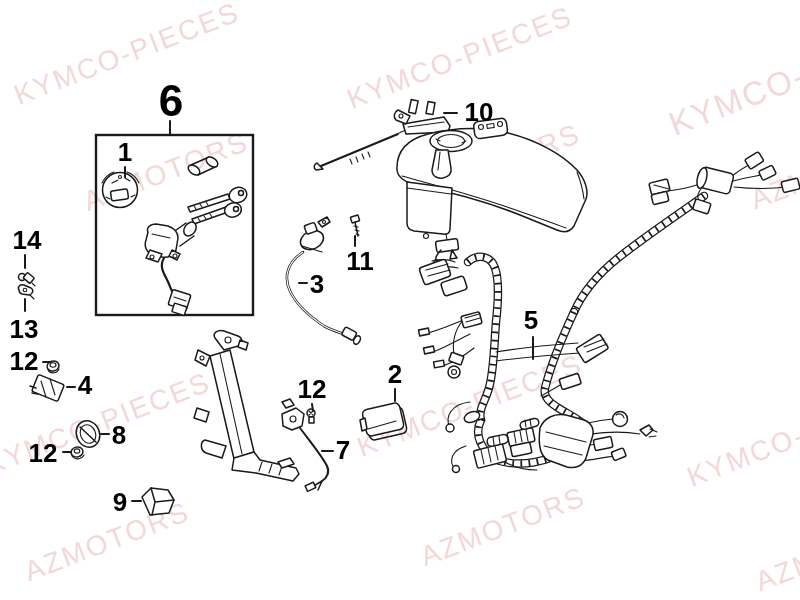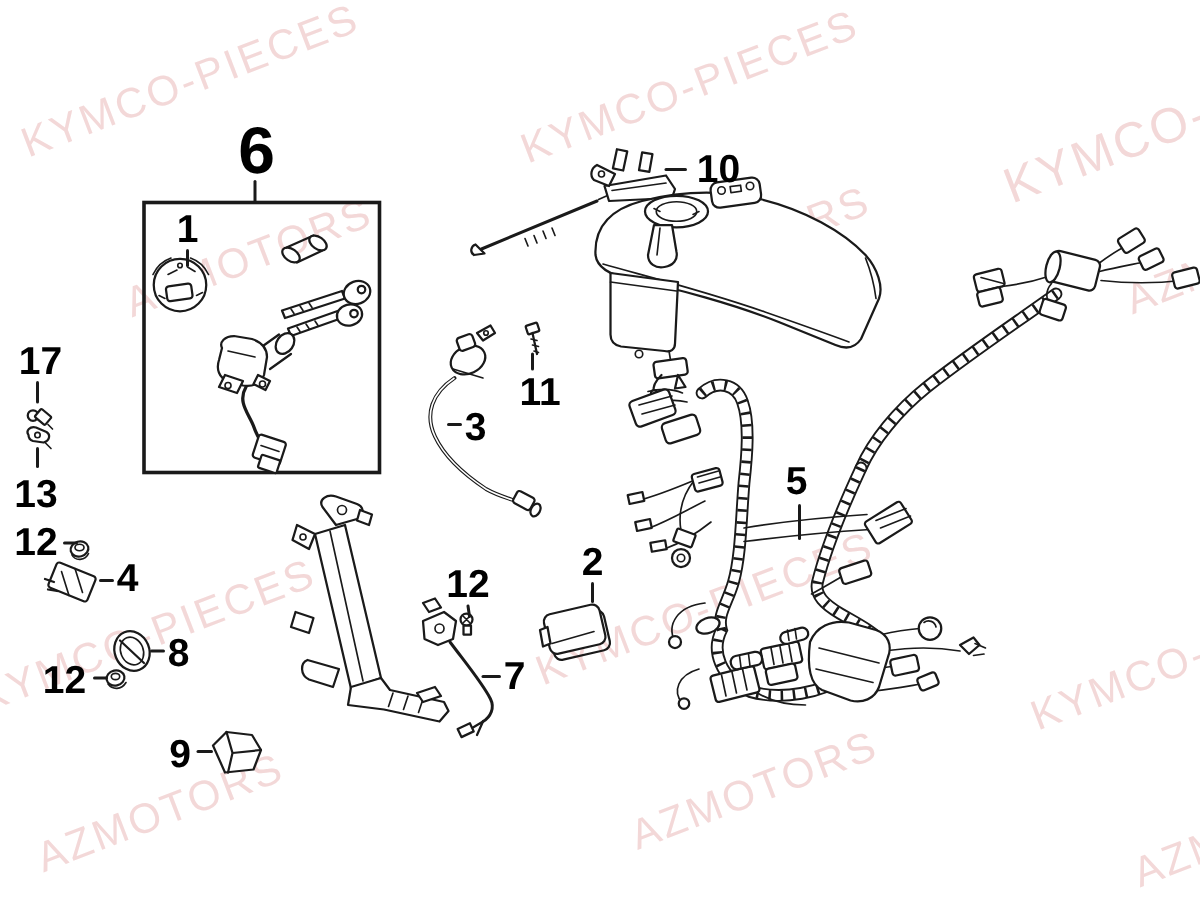--- a/index.html
+++ b/index.html
@@ -305,21 +305,21 @@
       <path class="ld" d="M322,451 L333,451"></path>
       <path class="ld" d="M355,236 L355,246"></path>
       <path class="ld" d="M299,283 L307,283"></path>
       <path class="ld" d="M444,113 L457,113"></path>
       <path class="ld" d="M533,337 L533,359"></path>
     </g>
   </svg>
 
   <div class="callout xl" style="left: 171px; top: 101px;">6</div>
   <div class="callout" style="left: 125px; top: 152px;">1</div>
-  <div class="callout" style="left: 27px; top: 240px;">17</div>
+  <div class="callout" style="left: 27px; top: 240px;">14</div>
   <div class="callout" style="left: 24px; top: 329px;">13</div>
   <div class="callout" style="left: 24px; top: 361px;">12</div>
   <div class="callout" style="left: 85px; top: 385px;">4</div>
   <div class="callout" style="left: 119px; top: 435px;">8</div>
   <div class="callout" style="left: 43px; top: 453px;">12</div>
   <div class="callout" style="left: 120px; top: 502px;">9</div>
   <div class="callout" style="left: 312px; top: 389px;">12</div>
   <div class="callout" style="left: 395px; top: 374px;">2</div>
   <div class="callout" style="left: 343px; top: 450px;">7</div>
   <div class="callout" style="left: 360px; top: 261px;">11</div>

